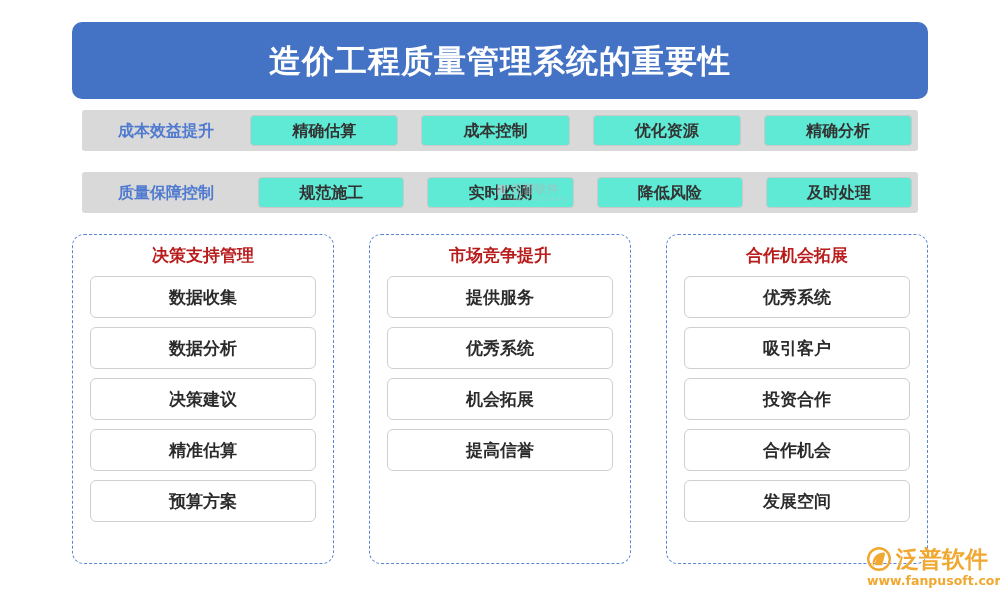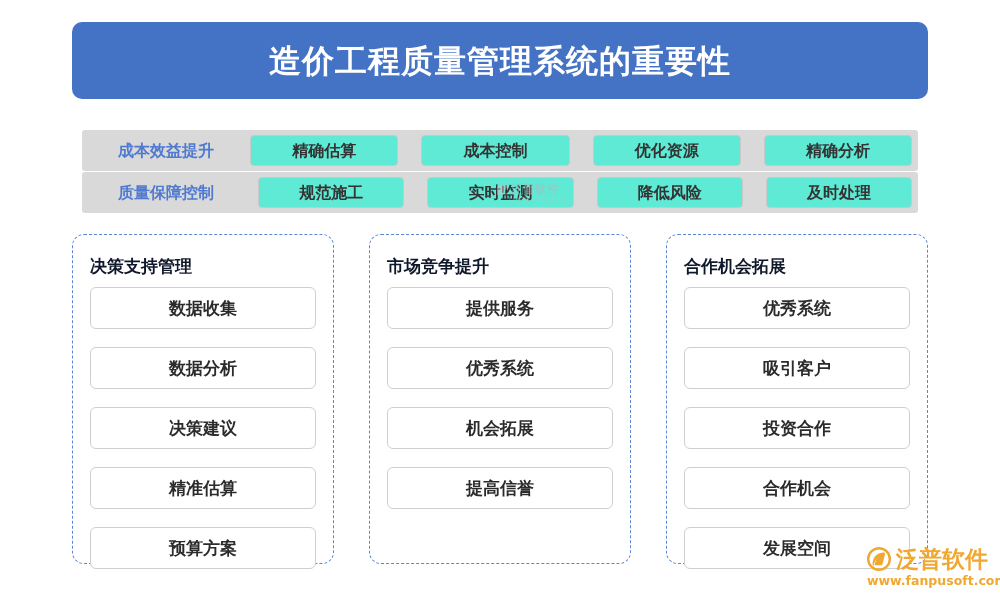--- a/index.html
+++ b/index.html
@@ -48,21 +48,21 @@
   .grey-row {
     position: absolute;
     left: 82px;
     width: 836px;
     height: 41px;
     background: #d9d9d9;
     border-radius: 3px;
     display: flex;
     align-items: center;
   }
-  .grey-row.row-1 { top: 130px; }
+  .grey-row.row-1 { top: 110px; }
   .grey-row.row-2 { top: 172px; gap: 8px; }
 
   .row-label {
     width: 168px;
     flex: 0 0 168px;
     text-align: center;
     color: #4f7ad0;
     font-size: 16px;
     font-weight: bold;
     line-height: 1;
@@ -103,31 +103,31 @@
   .card {
     width: 262px;
     box-sizing: border-box;
     border: 1.5px dashed #5b86d6;
     border-radius: 12px;
     padding: 12px 17px 15px 17px;
     display: flex;
     flex-direction: column;
   }
   .card-title {
-    color: #0f172a;
+    text-align: center;
+    color: #b91c1c;
     font-size: 17px;
     font-weight: bold;
     margin-bottom: 12px;
     line-height: 1;
-    margin-top: 11px;
   }
   .card-items {
     display: flex;
     flex-direction: column;
-    gap: 18px;
+    gap: 9px;
     justify-content: space-between;
   }
   .card-item {
     height: 42px;
     background: #ffffff;
     border: 1px solid #cfcfcf;
     border-radius: 6px;
     display: flex;
     align-items: center;
     justify-content: center;

